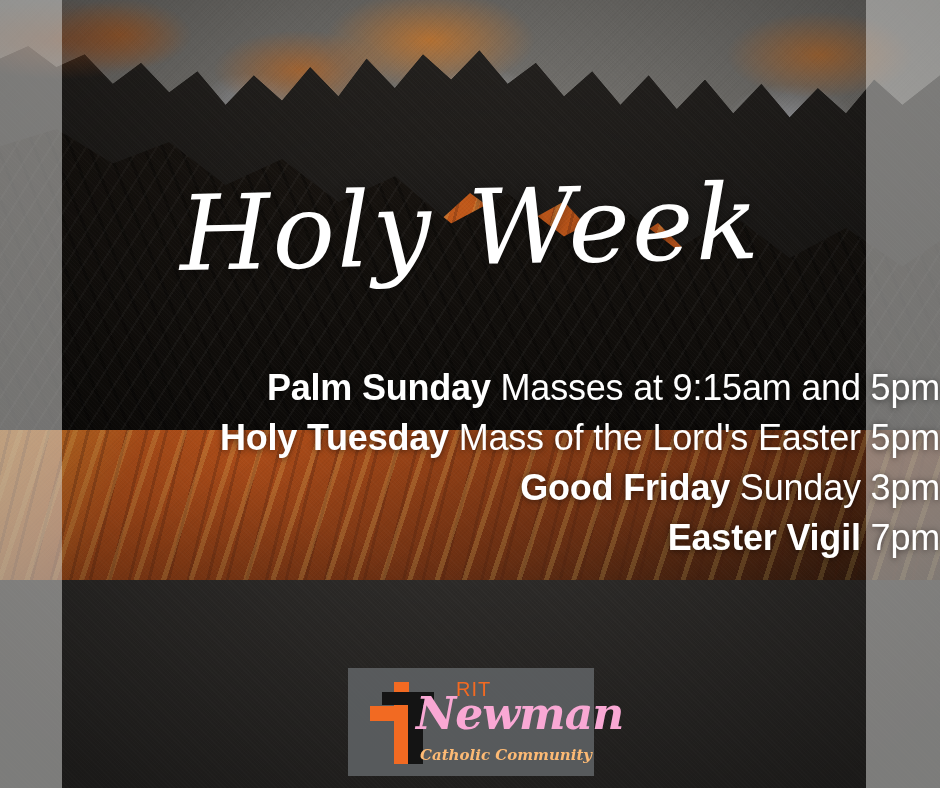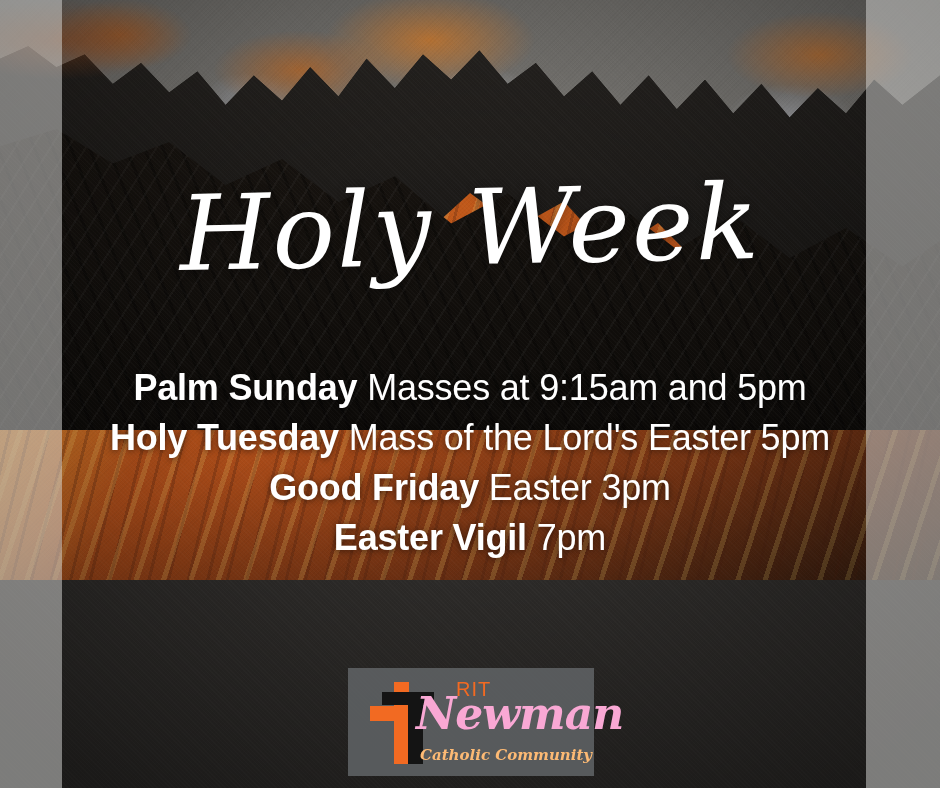--- a/index.html
+++ b/index.html
@@ -138,21 +138,21 @@
     font-weight:400;
     font-size:104px;
     line-height:1;
     letter-spacing:2px;
     text-shadow:0 2px 10px rgba(0,0,0,.35);
     transform:rotate(-1.2deg);
   }
 
   .schedule{
     position:absolute;top:363px;left:0;right:0;
-    text-align:center;
+    text-align:right;
     color:#fff;
   }
   .line{
     font-size:36px;
     line-height:50px;
     white-space:nowrap;
     text-shadow:0 1px 6px rgba(0,0,0,.55);
     font-stretch:condensed;
   }
   .line .d{font-weight:700;letter-spacing:-.2px;}
@@ -217,21 +217,21 @@
       <div class="line">
         <span class="d">Palm Sunday </span>
         <span class="t">Masses at 9:15am and 5pm</span>
       </div>
       <div class="line">
         <span class="d">Holy Tuesday </span>
         <span class="t">Mass of the Lord's Easter 5pm</span>
       </div>
       <div class="line">
         <span class="d">Good Friday </span>
-        <span class="t">Easter 3pm</span>
+        <span class="t">Sunday 3pm</span>
       </div>
       <div class="line">
         <span class="d">Easter Vigil </span>
         <span class="t">7pm</span>
       </div>
     </div>
 
     <div class="logoBox">
       <div class="logoInner">
         <div class="crossWrap">

